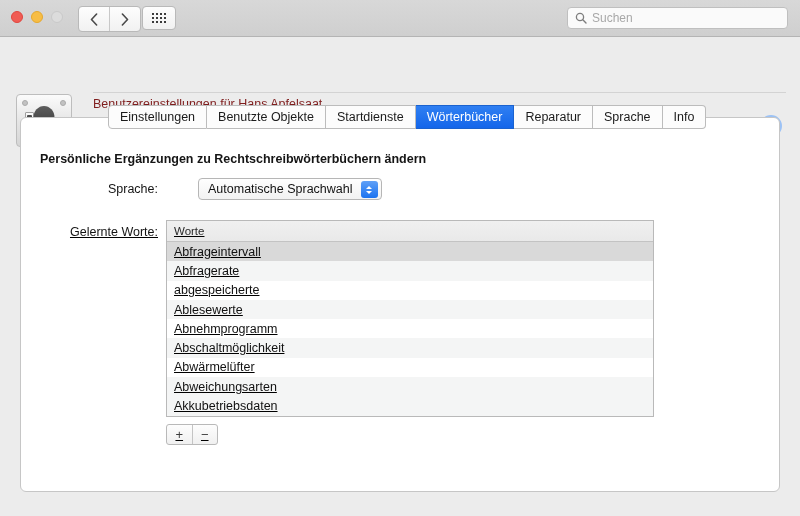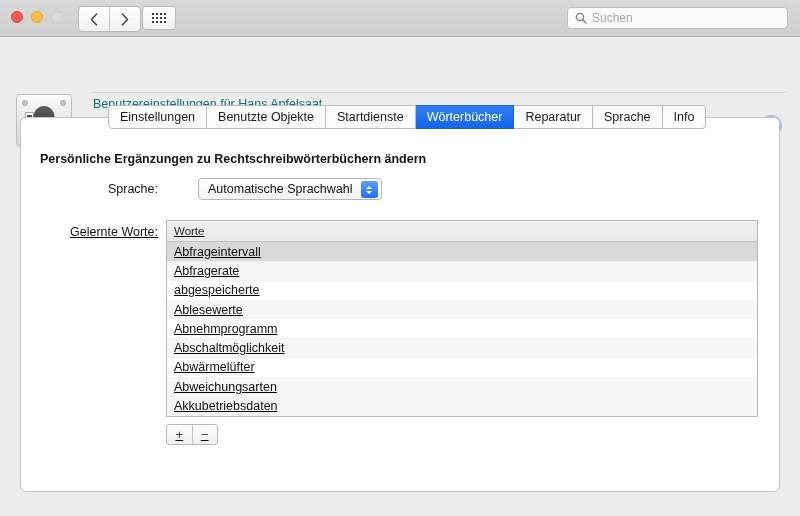--- a/index.html
+++ b/index.html
@@ -181,21 +181,21 @@
     width: 42px; height: 30px;
     border-radius: 21px 21px 4px 4px;
     background: linear-gradient(to bottom, #4f4f4f, #2f2f2f);
   }
 
   .subtitle {
     position: absolute;
     left: 93px;
     top: 60px;
     font-size: 12.5px;
-    color: #0f766e;
+    color: #7f1d1d;
     white-space: nowrap;
     text-align: right;
   }
   .maintitle {
     position: absolute;
     left: 93px;
     top: 78px;
     font-size: 21px;
     font-weight: bold;
     color: #111;
@@ -357,21 +357,21 @@
     width: 145px;
     text-align: right;
     font-size: 12.5px;
     color: #141414;
     padding-right: 8px;
     padding-top: 5px;
     box-sizing: border-box;
   }
   .listwrap { position: relative; }
   .listbox {
-    width: 592px;
+    width: 488px;
     background: #ffffff;
     border: 1px solid #b9b9b9;
     box-sizing: border-box;
     overflow: hidden;
   }
   .list-header {
     height: 21px;
     background: linear-gradient(to bottom,#f0f0f0,#e9e9e9);
     border-bottom: 1px solid #c3c3c3;
     display: flex;

